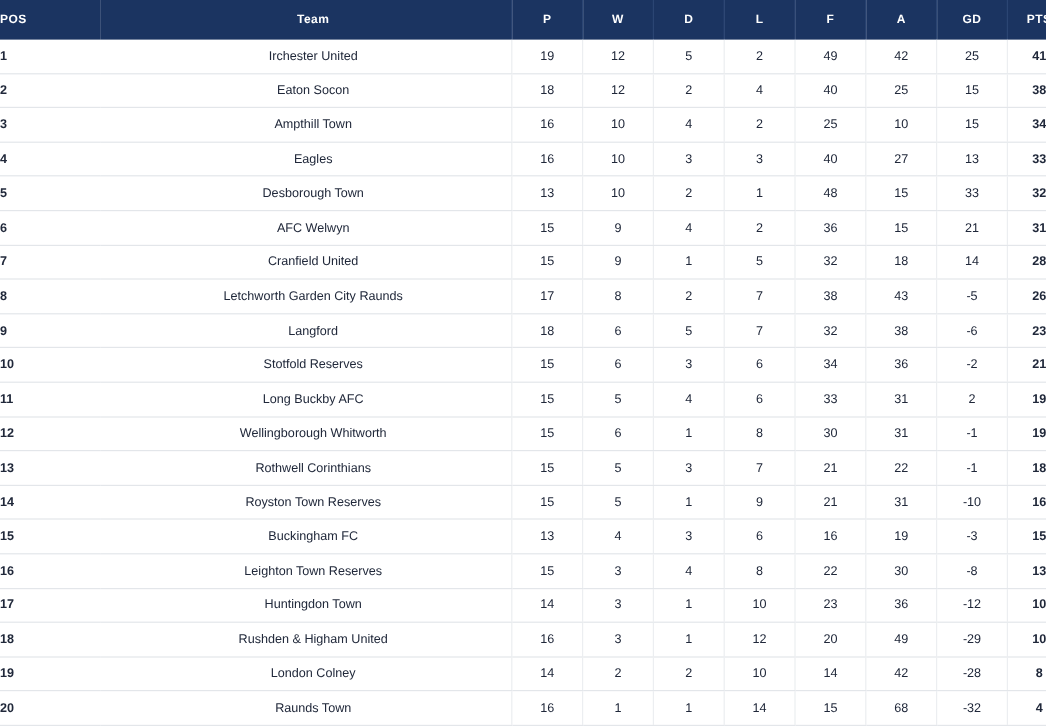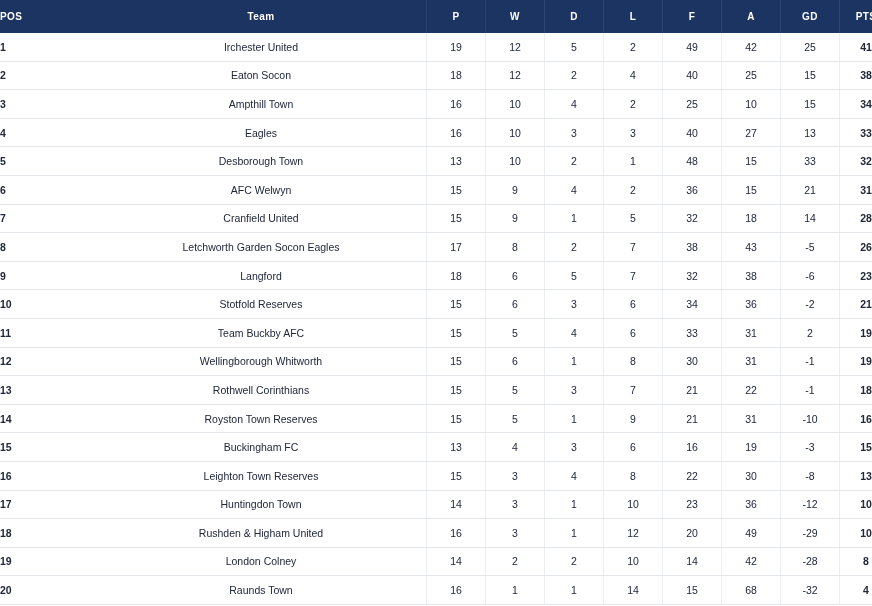--- a/index.html
+++ b/index.html
@@ -159,21 +159,21 @@
         <td class="c-w sep">9</td>
         <td class="c-d sep">1</td>
         <td class="c-l sep">5</td>
         <td class="c-f sep">32</td>
         <td class="c-a sep">18</td>
         <td class="c-gd sep">14</td>
         <td class="c-pts sep">28</td>
       </tr>
       <tr>
         <td class="c-pos">8</td>
-        <td class="c-team">Letchworth Garden Socon Eagles</td>
+        <td class="c-team">Letchworth Garden City Raunds</td>
         <td class="c-p sep">17</td>
         <td class="c-w sep">8</td>
         <td class="c-d sep">2</td>
         <td class="c-l sep">7</td>
         <td class="c-f sep">38</td>
         <td class="c-a sep">43</td>
         <td class="c-gd sep">-5</td>
         <td class="c-pts sep">26</td>
       </tr>
       <tr>
@@ -195,21 +195,21 @@
         <td class="c-w sep">6</td>
         <td class="c-d sep">3</td>
         <td class="c-l sep">6</td>
         <td class="c-f sep">34</td>
         <td class="c-a sep">36</td>
         <td class="c-gd sep">-2</td>
         <td class="c-pts sep">21</td>
       </tr>
       <tr>
         <td class="c-pos">11</td>
-        <td class="c-team">Team Buckby AFC</td>
+        <td class="c-team">Long Buckby AFC</td>
         <td class="c-p sep">15</td>
         <td class="c-w sep">5</td>
         <td class="c-d sep">4</td>
         <td class="c-l sep">6</td>
         <td class="c-f sep">33</td>
         <td class="c-a sep">31</td>
         <td class="c-gd sep">2</td>
         <td class="c-pts sep">19</td>
       </tr>
       <tr>

